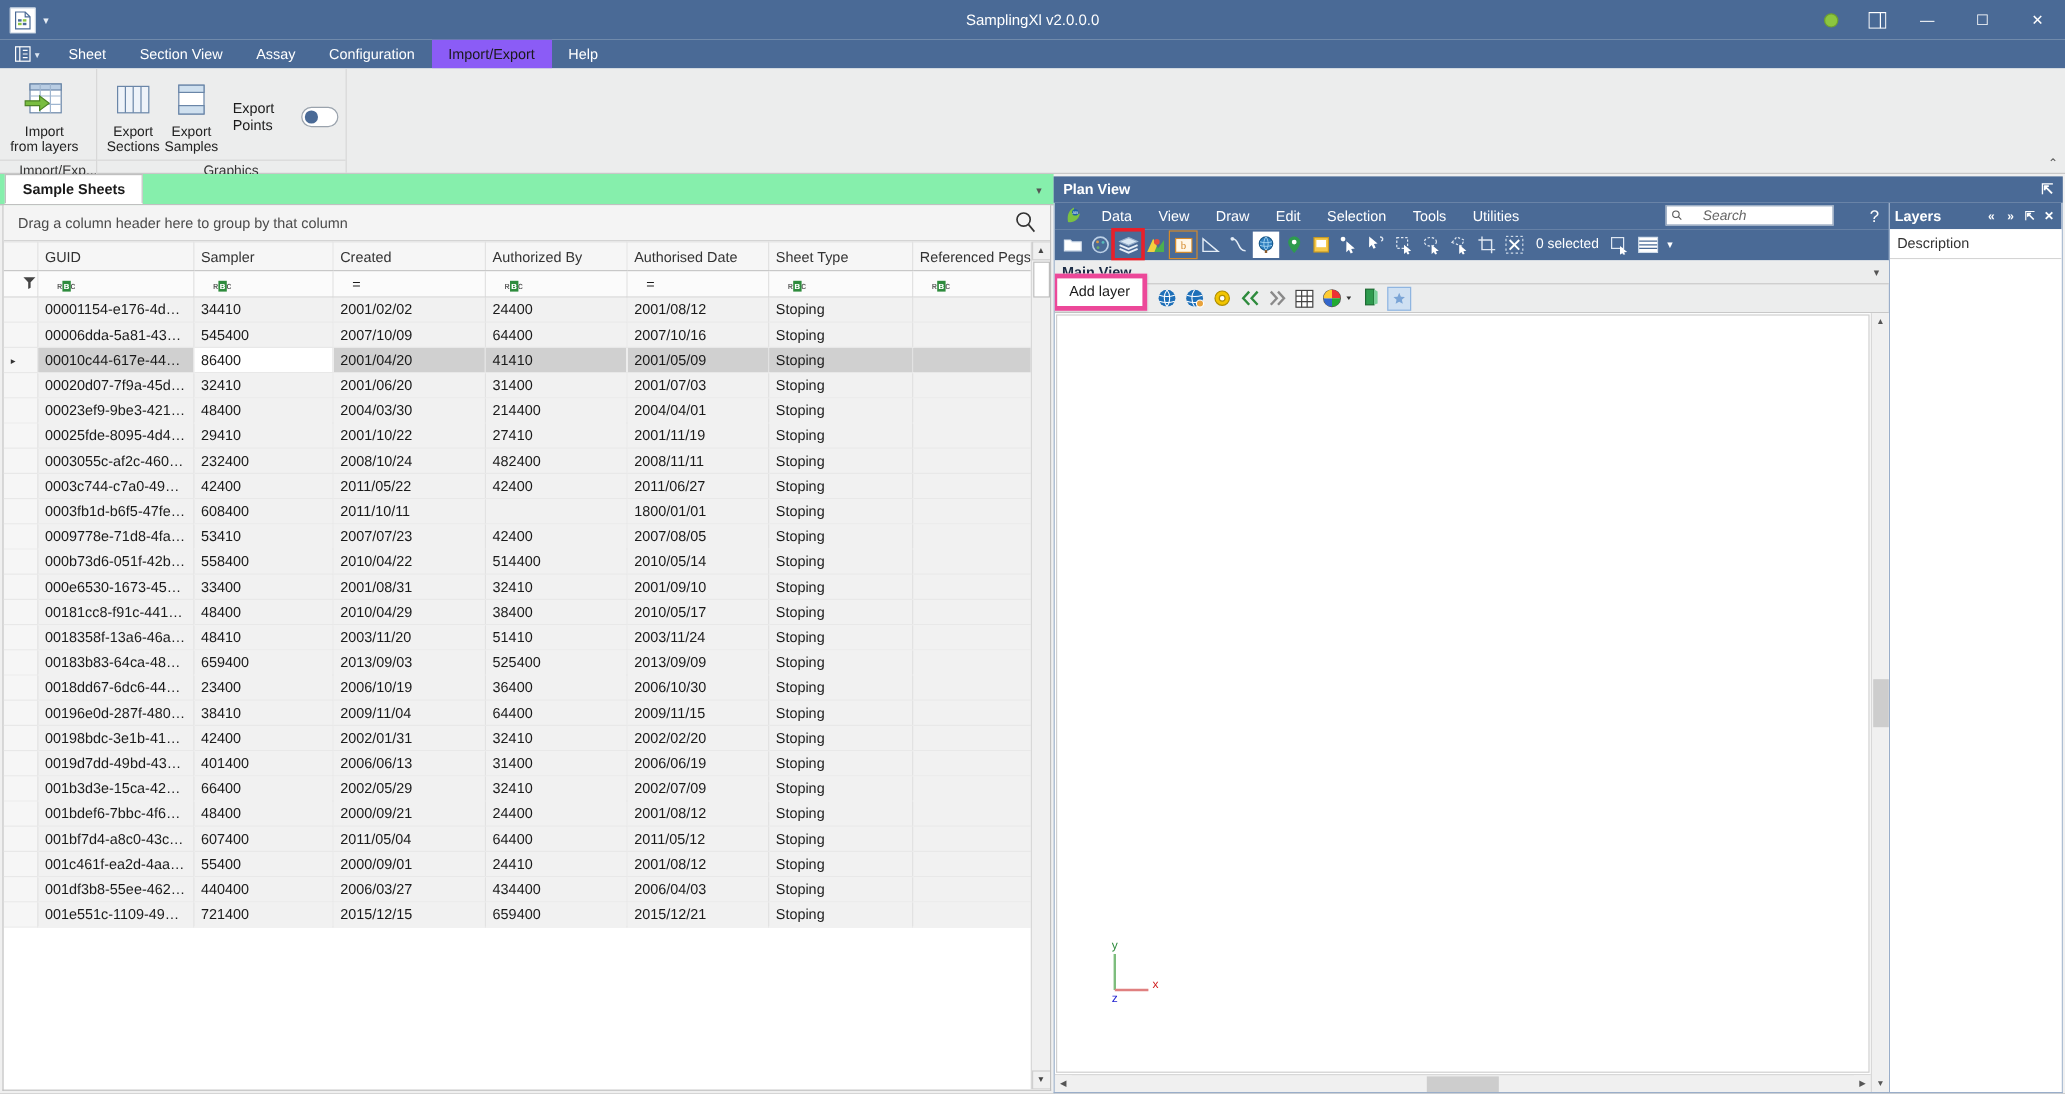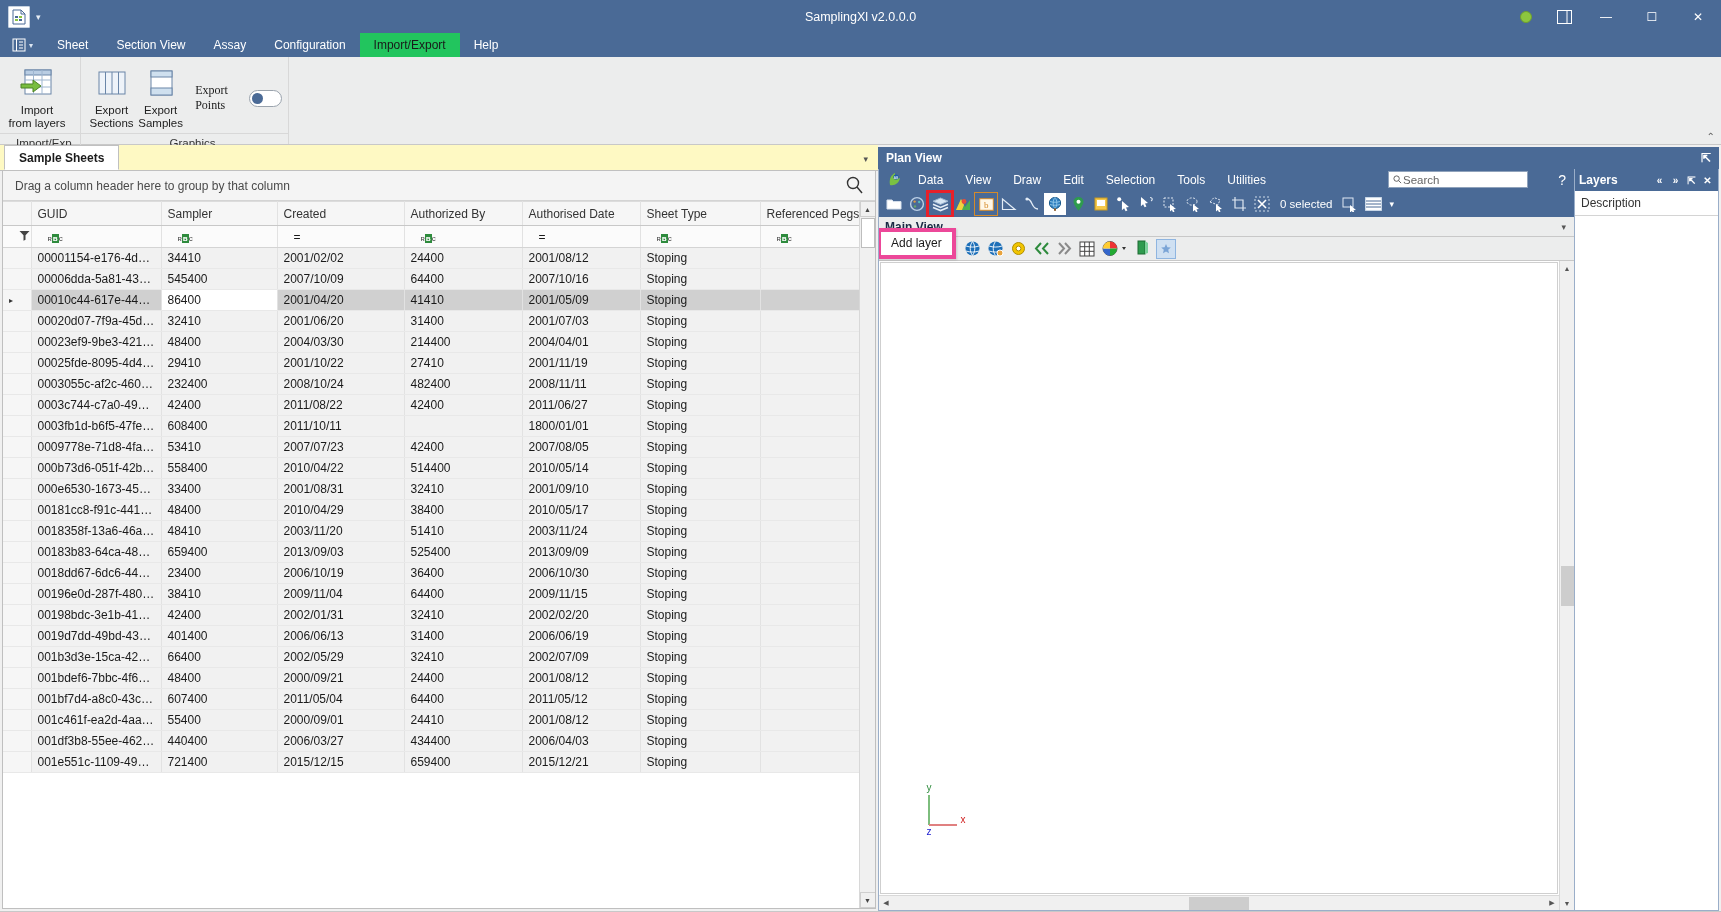--- a/index.html
+++ b/index.html
@@ -37,55 +37,55 @@
   
   .ribbon-tabs {
     height:24px; background:#4a6a96; display:flex; align-items:stretch;
     padding-left:6px; font-size:12px;
   }
   .ribbon-appbtn { display:flex; align-items:center; gap:3px; padding:0 10px 0 6px; }
   .ribbon-tab {
     padding:0 14px; display:flex; align-items:center; color:#ffffff;
     cursor:default; white-space:nowrap;
   }
-  .ribbon-tab.active { background:#22c55e; color:#1a1a1a; }
+  .ribbon-tab.active { background:#8b5cf6; color:#1a1a1a; }
   .ribbon-body {
     height:88px; background:#eceded; border-bottom:1px solid #c8c8c8;
     display:flex; position:relative;
   }
   .rgroup { display:flex; flex-direction:column; height:88px; position:relative; }
   .rgroup-items { flex:1; display:flex; align-items:flex-start; padding:4px 6px 0 6px; }
   .rgroup-label {
     height:18px; line-height:18px; text-align:center; font-size:11.5px; color:#333;
     border-top:1px solid #d8d8d8;
     padding-left:16px;
   }
   .rgroup + .rgroup { border-left:1px solid #d8d8d8; }
   .rbtn {
     display:flex; flex-direction:column; align-items:center; width:62px;
     padding:3px 2px; font-size:11.5px; line-height:13px; text-align:center; color:#222;
     cursor:default;
   }
   .rbtn .glyph { height:40px; display:flex; align-items:center; justify-content:center; }
-  .toggle-row { display:flex; align-items:center; gap:4px; padding-top:22px; padding-left:10px; font-size:12px;font-family:Liberation Serif, serif; }
+  .toggle-row { display:flex; align-items:center; gap:4px; padding-top:22px; padding-left:10px; font-size:12px; }
   .toggle {
     width:42px; height:17px; border-radius:9px; border:1px solid #9aa3ad;
     background:#ffffff; position:relative;
   }
   .toggle::after {
     content:""; position:absolute; left:2px; top:2px; width:11px; height:11px;
     border-radius:50%; background:#4a6a96;
   }
   .ribbon-collapse { position:absolute; right:6px; bottom:2px; color:#5a5a5a; font-size:10px; }
   
   .main { display:flex; height:calc(912px - 33px - 24px - 89px); background:#f0f0f0; }
   .left-pane { width:878px; display:flex; flex-direction:column; background:#f0f0f0; }
   
   .doc-tabs {
-    height:26px; background:#fef9c3; display:flex; align-items:flex-start;
+    height:26px; background:#86efac; display:flex; align-items:flex-start;
     border-bottom:1px solid #c0c0c0; position:relative;
   }
   .doc-tab {
     height:25px; padding:0 14px; display:flex; align-items:center;
     font-weight:bold; font-size:12px; background:#ffffff;
     border:1px solid #c0c0c0; border-bottom:1px solid #ffffff;
     margin-left:4px;
   }
   .doc-tab-caret { position:absolute; right:10px; bottom:6px; color:#555; font-size:9px; }
   
@@ -134,21 +134,21 @@
   .pv-left { flex:1; display:flex; flex-direction:column; min-width:0; }
   .pv-menubar {
     height:22px; background:#4a6a96; display:flex; align-items:center;
     gap:0; padding-left:4px; position:relative;
   }
   .pv-logo { width:24px; display:flex; align-items:center; justify-content:center; }
   .pv-menu { padding:0 11px; color:#fff; font-size:12px; line-height:22px; }
   .pv-search {
     position:absolute; right:46px; top:2px; width:140px; height:17px;
     background:#fff; border:1px solid #8fa2bb; display:flex; align-items:center;
-    padding-left:4px; gap:1px; font-size:11.5px; color:#666;
+    padding-left:4px; gap:17px; font-size:11.5px; color:#666;font-style:italic;
   }
   .pv-help { position:absolute; right:8px; top:3px; color:#fff; font-size:14px; }
   .pv-toolbar {
     height:26px; background:#4a6a96; display:flex; align-items:center;
     padding-left:4px; gap:1px; position:relative;
   }
   .tb-ico { width:22px; height:22px; display:flex; align-items:center; justify-content:center; position:relative; }
   .tb-ico.boxed { outline:1px solid #d58a2a; }
   .tb-ico.white-bg { background:#fff; }
   .tb-ico.redbox { outline:3px solid #e8202a; background:#4a6a96; }
@@ -424,21 +424,21 @@
                   <td>2008/10/24</td>
                   <td>482400</td>
                   <td>2008/11/11</td>
                   <td>Stoping</td>
                   <td></td>
                 </tr>
                 <tr class="data-row">
                   <td class="indicator"></td>
                   <td>0003c744-c7a0-492c-9...</td>
                   <td>42400</td>
-                  <td>2011/08/22</td>
+                  <td>2011/05/22</td>
                   <td>42400</td>
                   <td>2011/06/27</td>
                   <td>Stoping</td>
                   <td></td>
                 </tr>
                 <tr class="data-row">
                   <td class="indicator"></td>
                   <td>0003fb1d-b6f5-47fe-9...</td>
                   <td>608400</td>
                   <td>2011/10/11</td>

